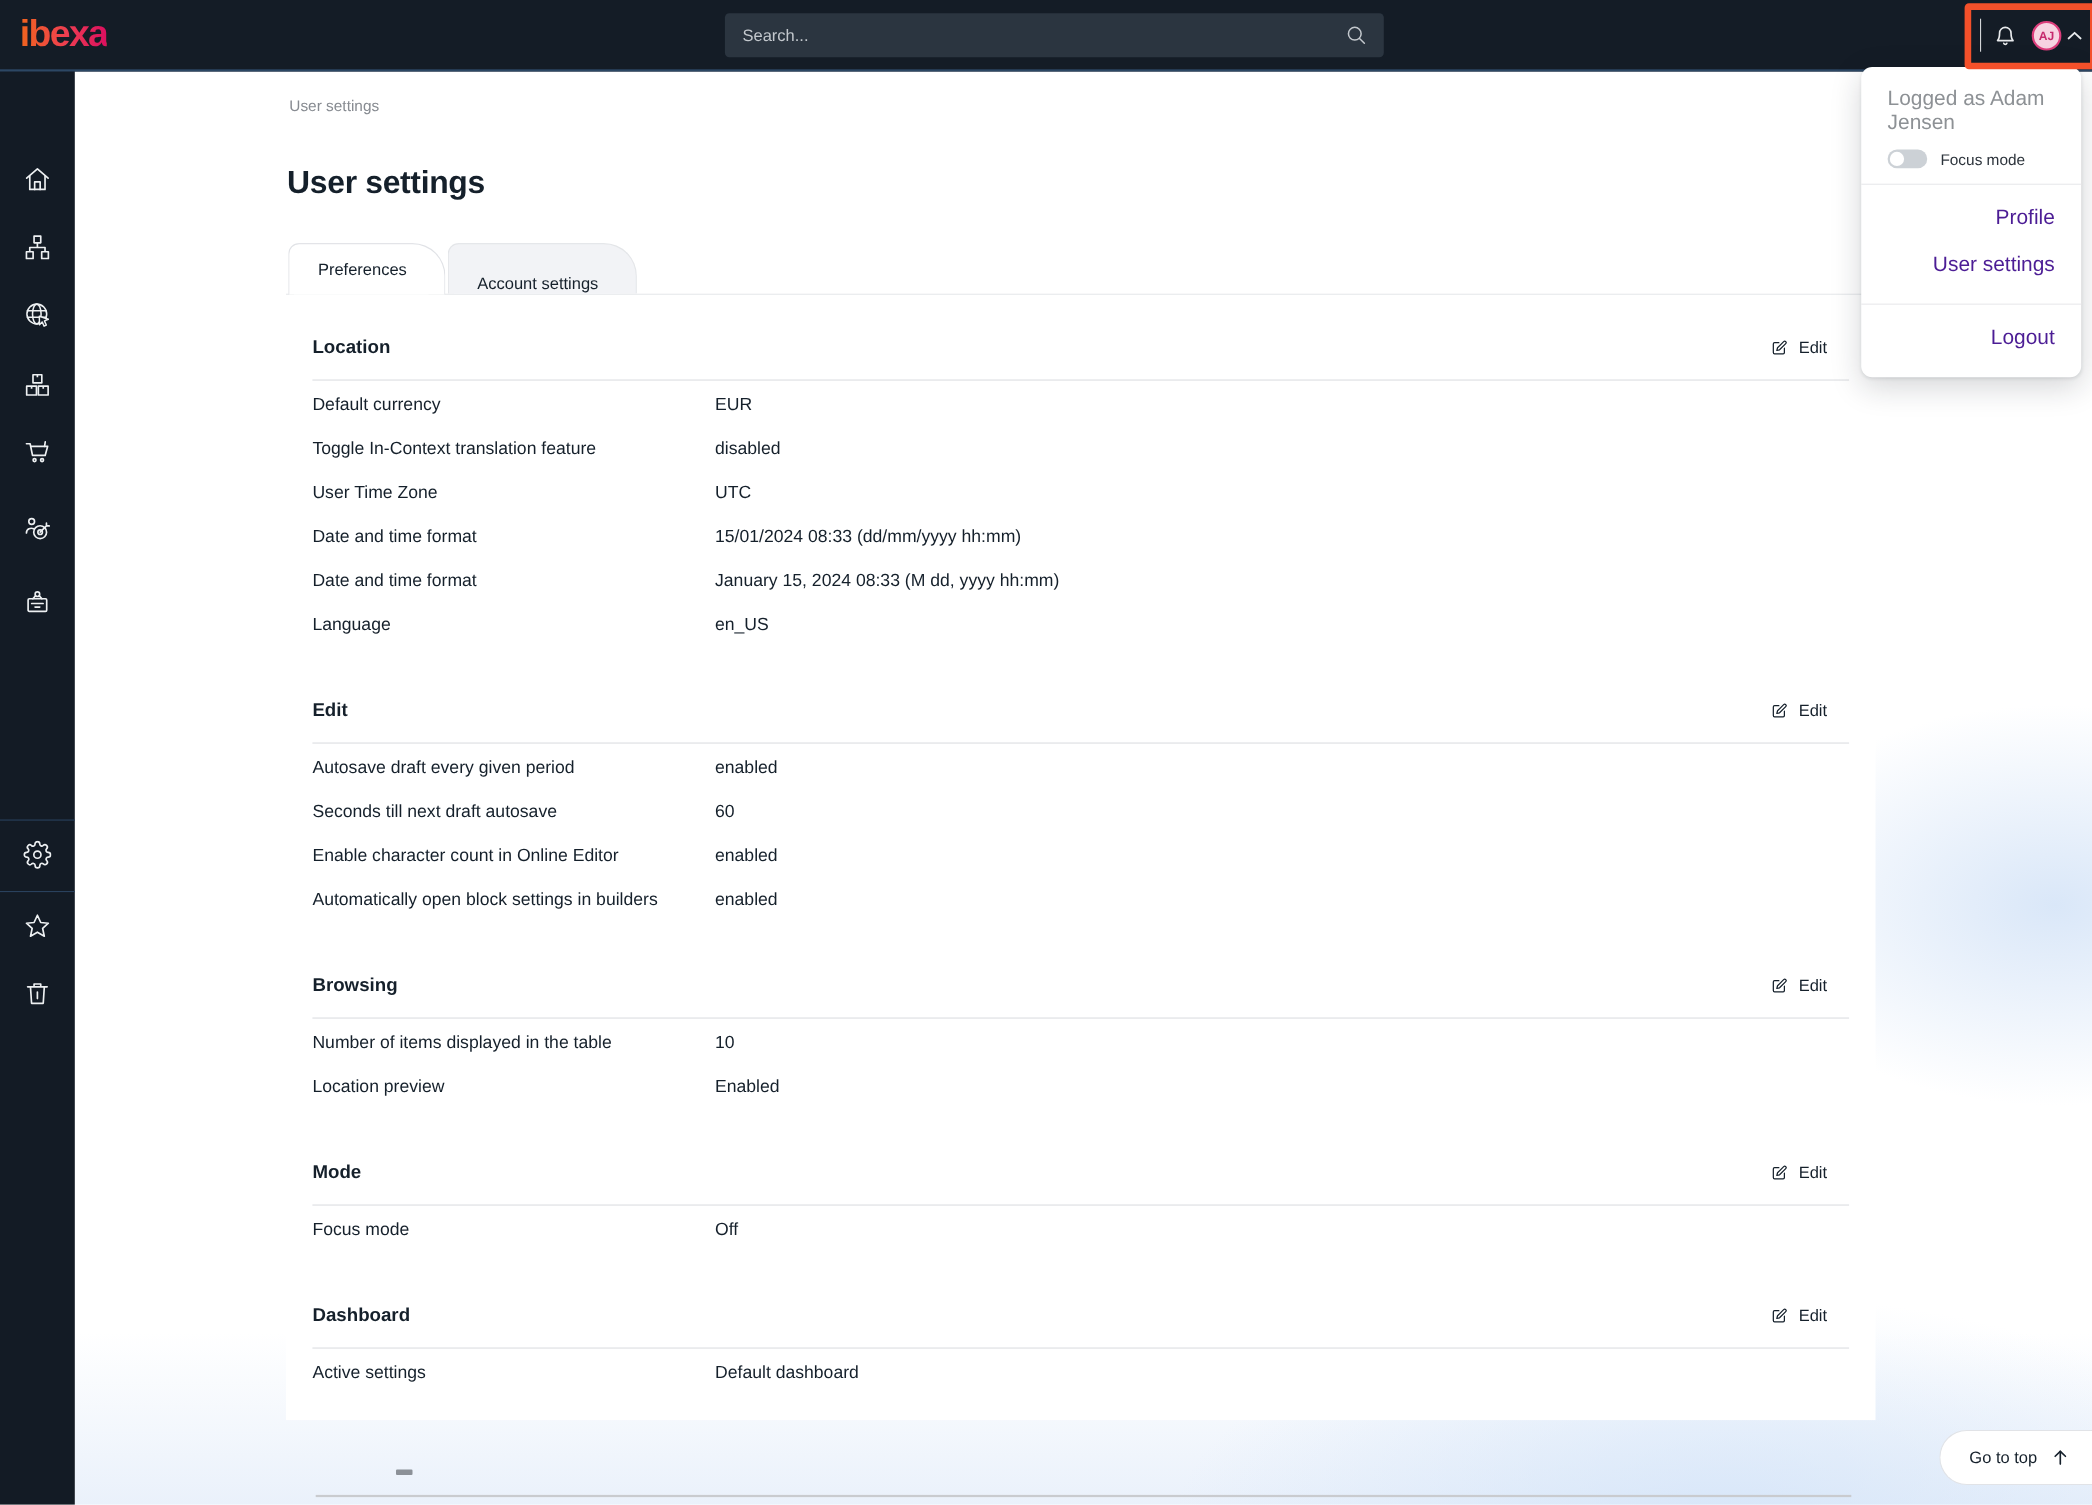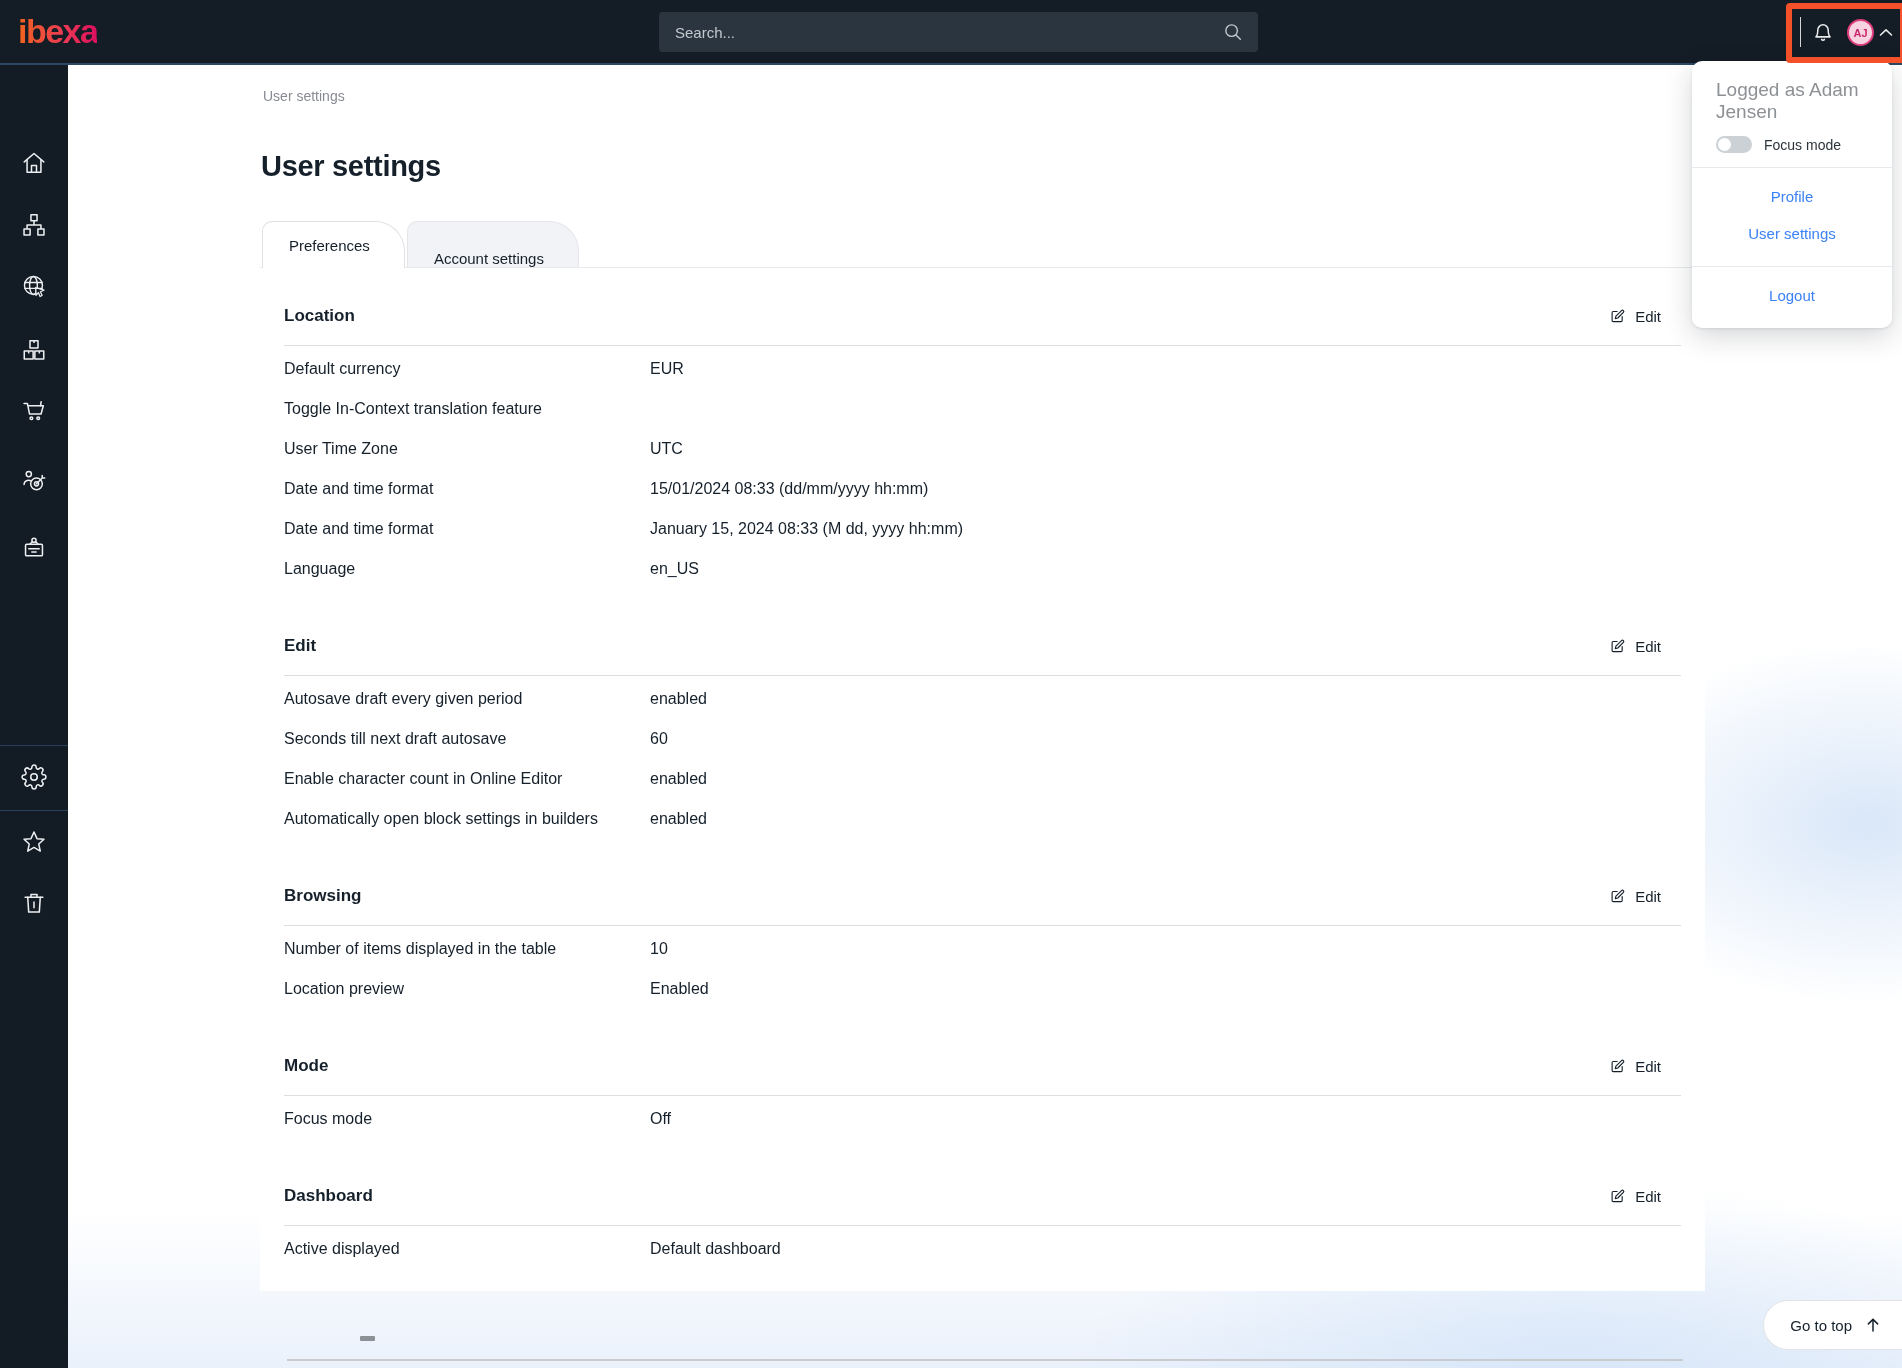--- a/index.html
+++ b/index.html
@@ -79,22 +79,22 @@
   .user-menu{position:absolute;left:1692px;top:61px;width:200px;background:#ffffff;border-radius:10px;
     box-shadow:0 8px 28px rgba(20,28,38,.18),0 1px 3px rgba(20,28,38,.10);z-index:35;
     padding:18px 0 14px 0;box-sizing:border-box;}
   .um-logged{padding:0 24px;font-size:19px;color:#8d9195;}
   .um-toggle-row{display:flex;align-items:center;gap:12px;padding:0 24px;margin-top:13px;}
   .toggle{width:36px;height:17px;border-radius:9px;background:#ccd1d6;position:relative;cursor:pointer;
     border:none;padding:0;flex:0 0 auto;}
   .toggle .knob{position:absolute;left:2px;top:2px;width:13px;height:13px;border-radius:50%;background:#ffffff;}
   .um-toggle-label{font-size:14px;color:#2c333b;}
   .um-sep{height:1px;background:#e8e9eb;margin:14px 0 10px 0;}
-  .um-item{display:block;width:100%;text-align:center;background:none;border:none;cursor:pointer;
-    font-size:15px;color:#3b82f6;font-family:"Liberation Sans",sans-serif;padding:10px 24px;box-sizing:border-box;}
+  .um-item{display:block;width:100%;text-align:right;background:none;border:none;cursor:pointer;
+    font-size:19px;color:#4c1d95;font-family:"Liberation Sans",sans-serif;padding:10px 24px;box-sizing:border-box;}
   svg{display:block;}
 </style>
 </head>
 <body>
 
 <div class="bg-wash"></div>
 
 <header class="topbar">
   <div class="logo">ibexa</div>
 
@@ -241,20 +241,21 @@
       </button>
     </div>
     <div class="sec-divider"></div>
     <div class="rows">
       <div class="row">
         <div class="row-label">Default currency</div>
         <div class="row-value">EUR</div>
       </div>
       <div class="row">
         <div class="row-label">Toggle In-Context translation feature</div>
+        <div class="row-value">disabled</div>
       </div>
       <div class="row">
         <div class="row-label">User Time Zone</div>
         <div class="row-value">UTC</div>
       </div>
       <div class="row">
         <div class="row-label">Date and time format</div>
         <div class="row-value">15/01/2024 08:33 (dd/mm/yyyy hh:mm)</div>
       </div>
       <div class="row">
@@ -351,21 +352,21 @@
         <svg width="17" height="17" viewBox="0 0 24 24" fill="none" stroke="#15202b" stroke-width="1.6" stroke-linecap="round" stroke-linejoin="round">
           <path d="M11.5 5 H6a1.6 1.6 0 0 0-1.6 1.6v11A1.6 1.6 0 0 0 6 19.2 h11a1.6 1.6 0 0 0 1.6-1.6 V12"></path>
           <path d="M17.7 3.6 a1.8 1.8 0 0 1 2.6 2.6 L12.4 14.1 l-3.5.9.9-3.5z"></path>
         </svg>
         <span>Edit</span>
       </button>
     </div>
     <div class="sec-divider"></div>
     <div class="rows">
       <div class="row">
-        <div class="row-label">Active displayed</div>
+        <div class="row-label">Active settings</div>
         <div class="row-value">Default dashboard</div>
       </div>
     </div>
   </section>
 </main>
 
 <div class="frag"></div>
 <div class="next-line"></div>
 
 <button class="go-top">

